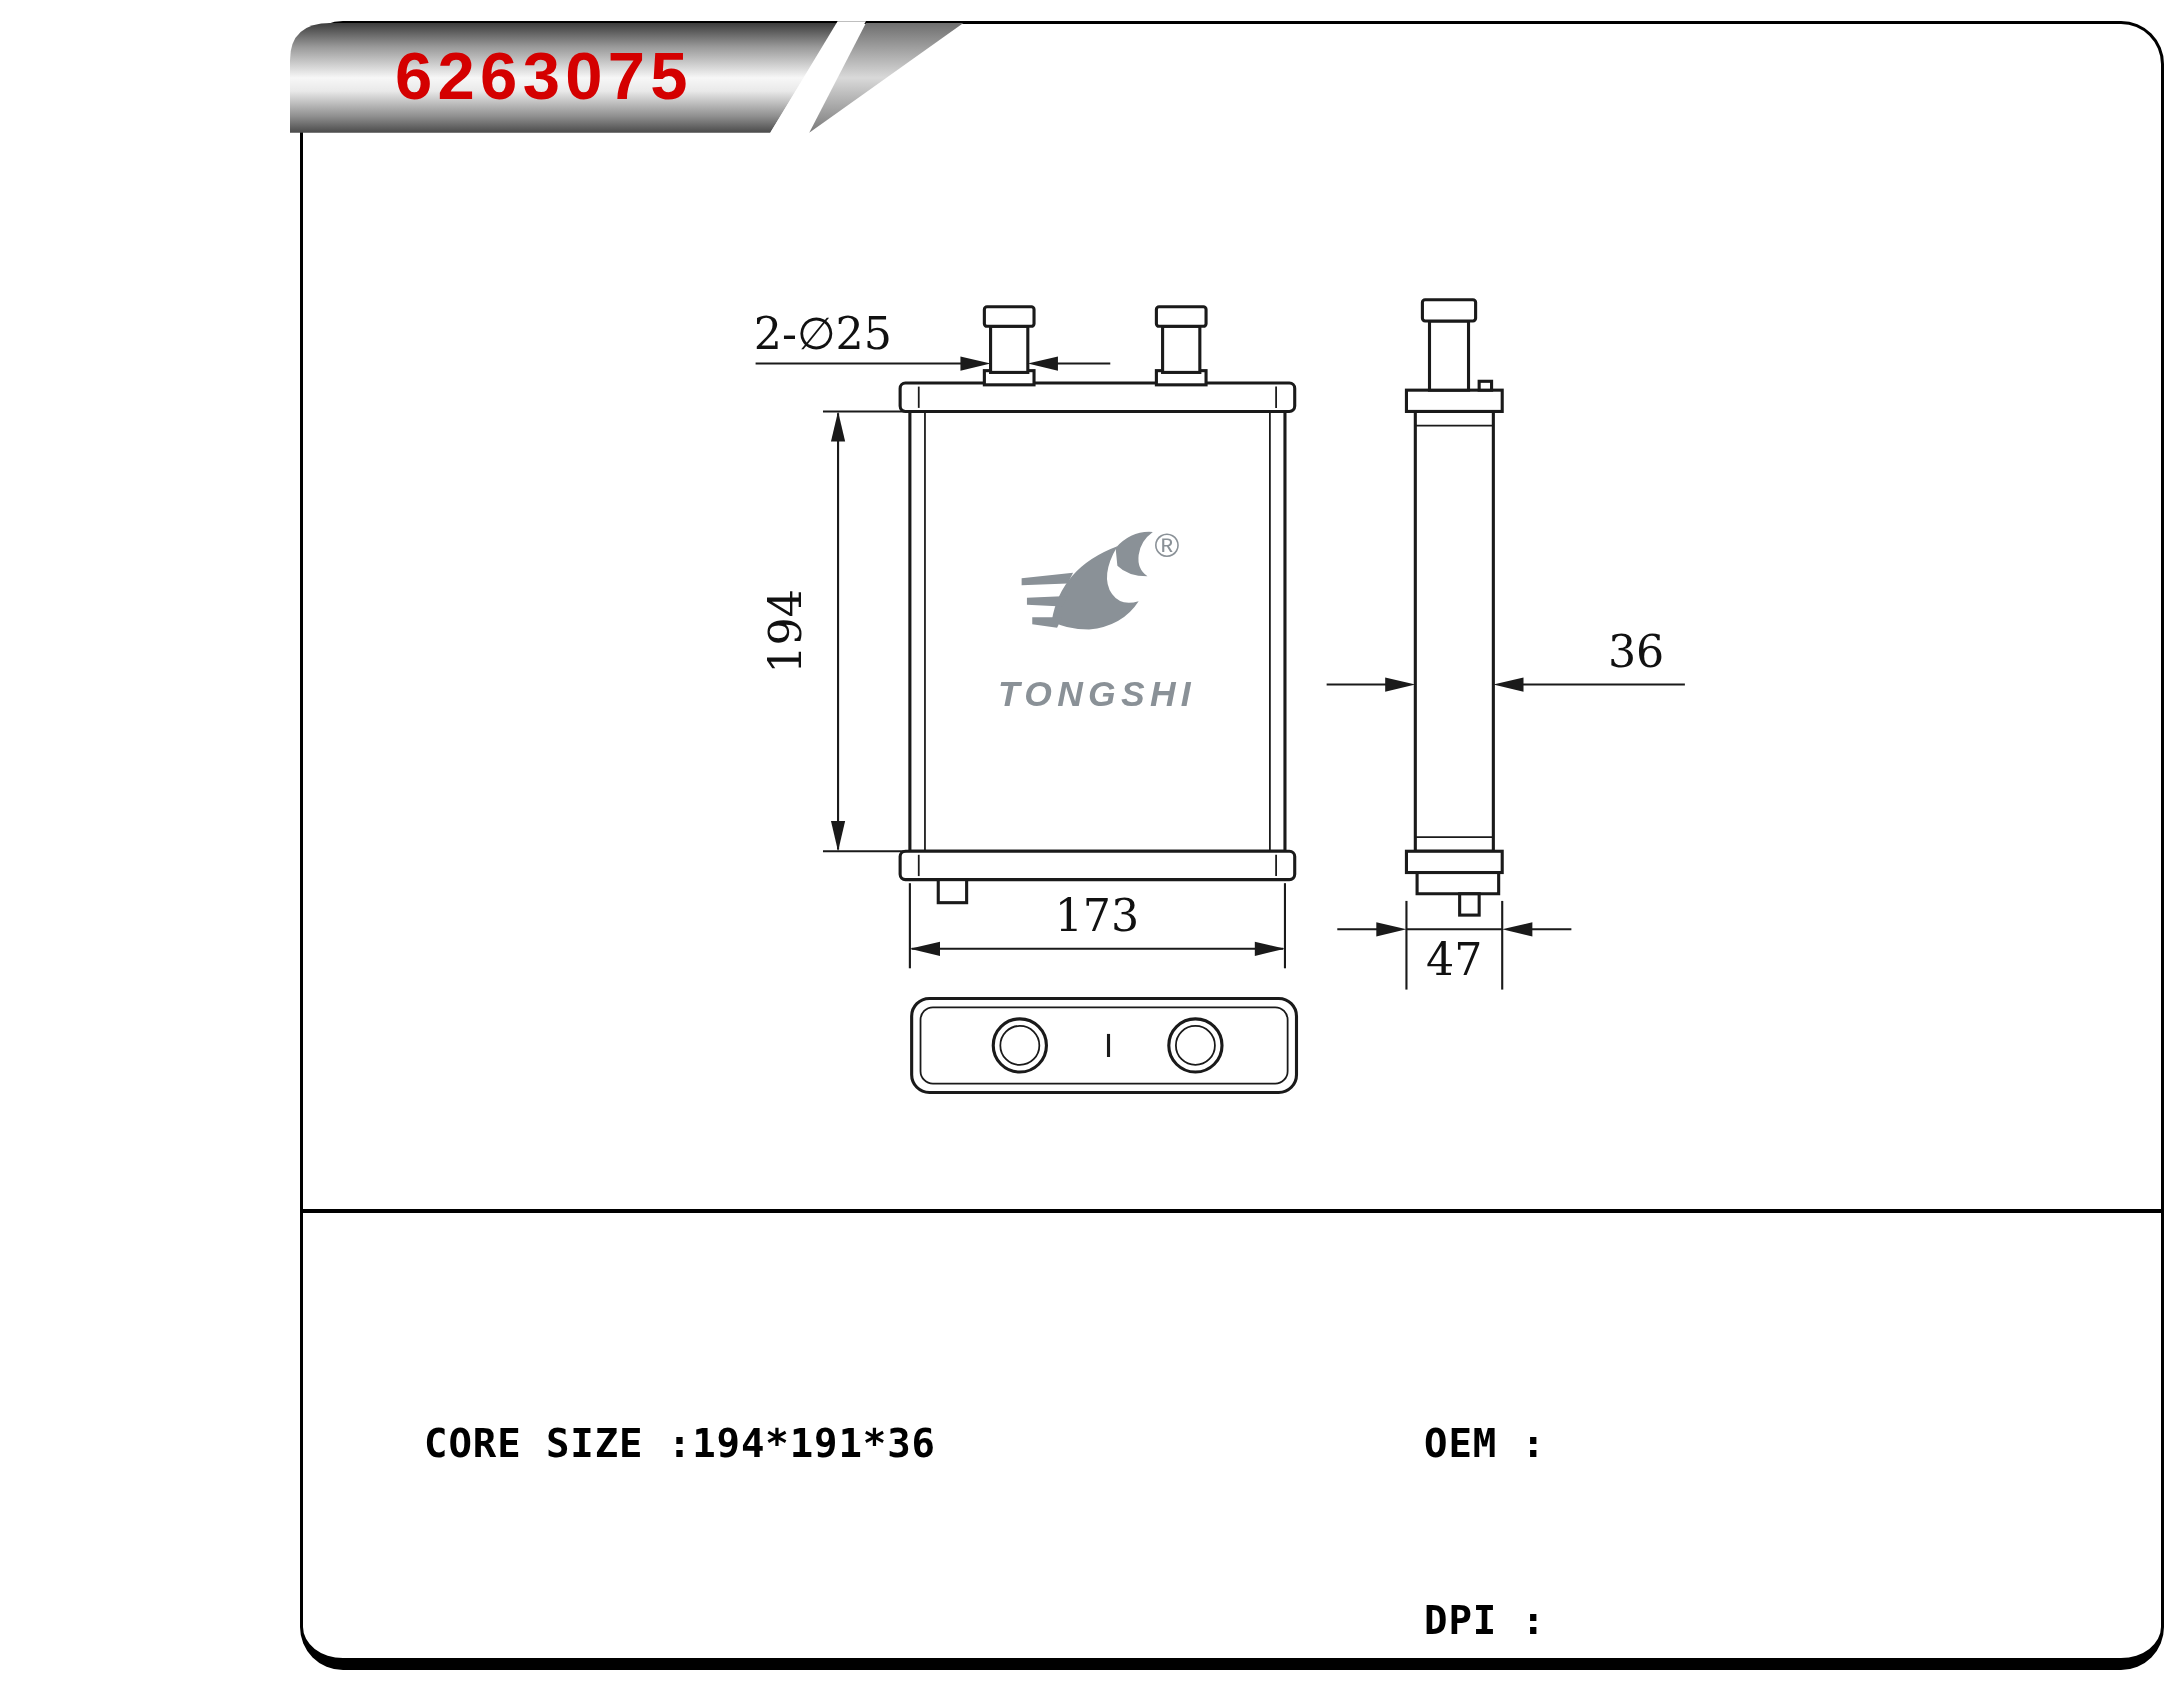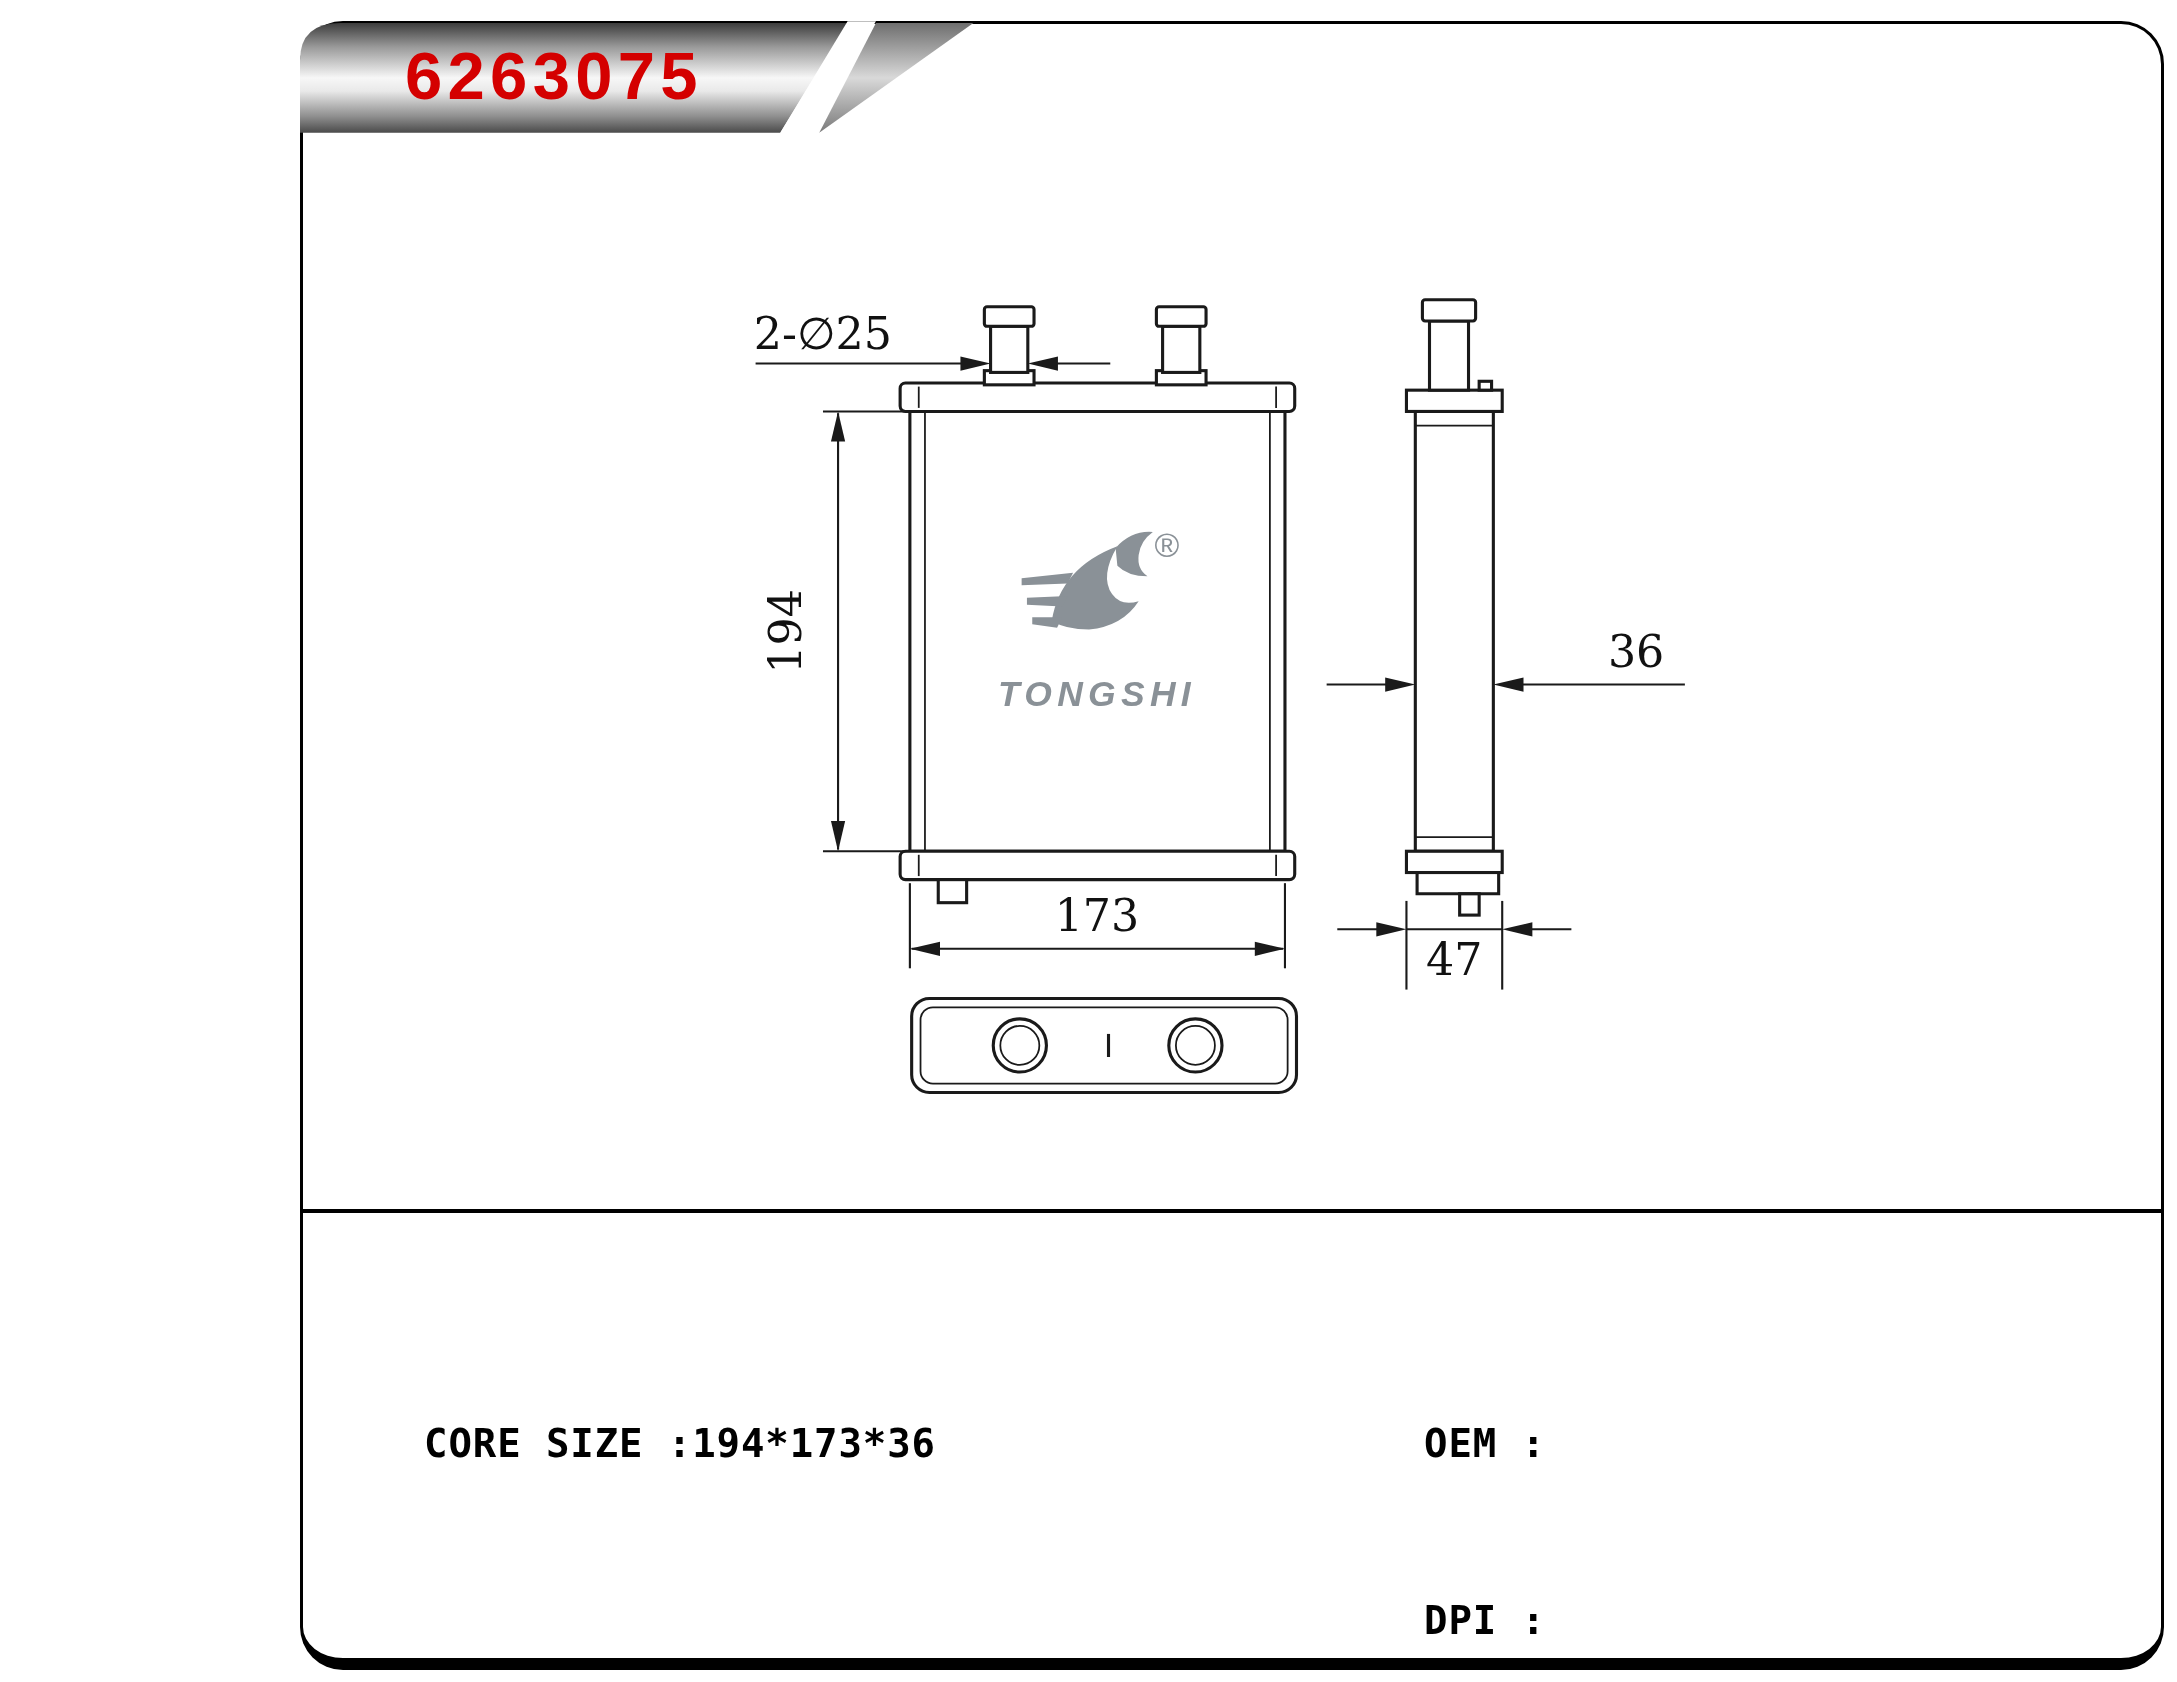--- a/index.html
+++ b/index.html
@@ -21,21 +21,21 @@
     border-radius: 43px;
   }
   .separator {
     position: absolute;
     left: 301px; top: 1209px;
     width: 1860px; height: 3.5px;
     background: #000;
   }
   .banner {
     position: absolute;
-    left: 300px; top: 21px;
+    left: 290px; top: 21px;
     width: 700px; height: 112px;
   }
   .banner svg { display: block; }
   .part-number {
     position: absolute;
     left: 105px; top: 16px;
     font-family: "Liberation Sans", sans-serif;
     font-weight: bold;
     font-size: 67px;
     letter-spacing: 5.3px;
@@ -218,21 +218,21 @@
         </linearGradient>
       </defs>
       <path d="M 0 126 L 0 44 Q 0 2 46 2 L 618 2 L 542 126 Z" fill="url(#metal)"></path>
       <polygon points="618,0 650,0 574,126 542,126" fill="#ffffff"></polygon>
       <polygon points="650,2 760,2 586,126" fill="url(#metal2)"></polygon>
     </svg>
     <div class="part-number">6263075</div>
   </div>
 
   <div class="specs specs-left">
-    <div class="spec-line">CORE SIZE :194*173*36</div>
+    <div class="spec-line">CORE SIZE :194*191*36</div>
     
     
   </div>
   <div class="specs specs-right">
     <div class="spec-line">OEM :</div>
     <div class="spec-line">DPI :</div>
     
   </div>
 
 </div>

